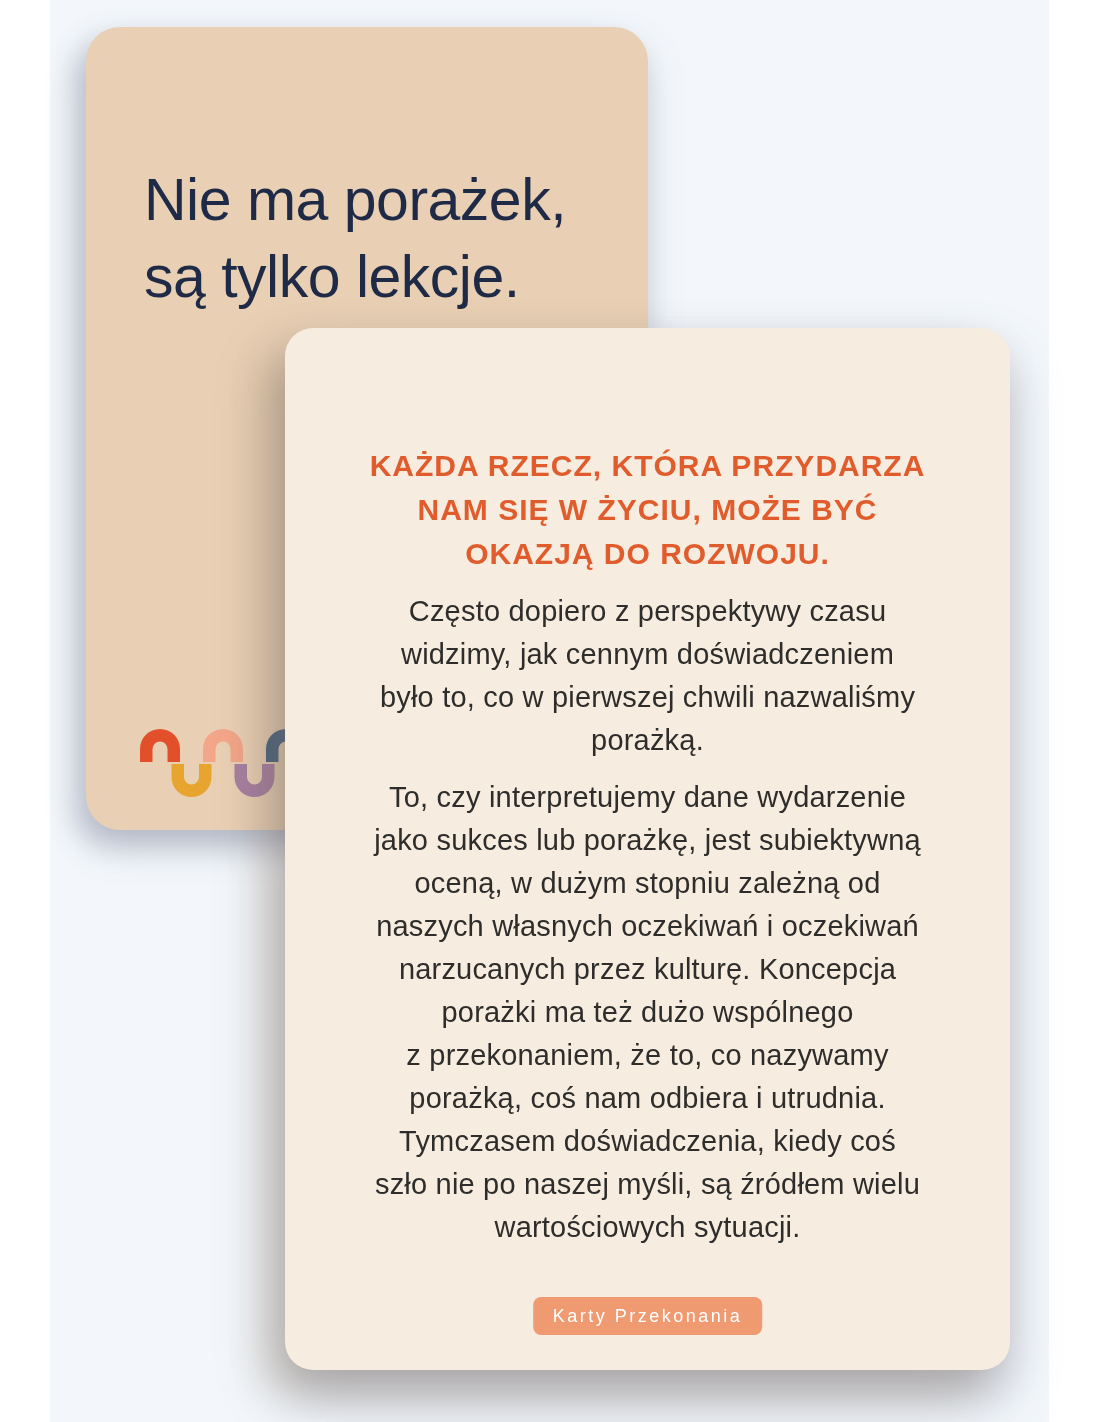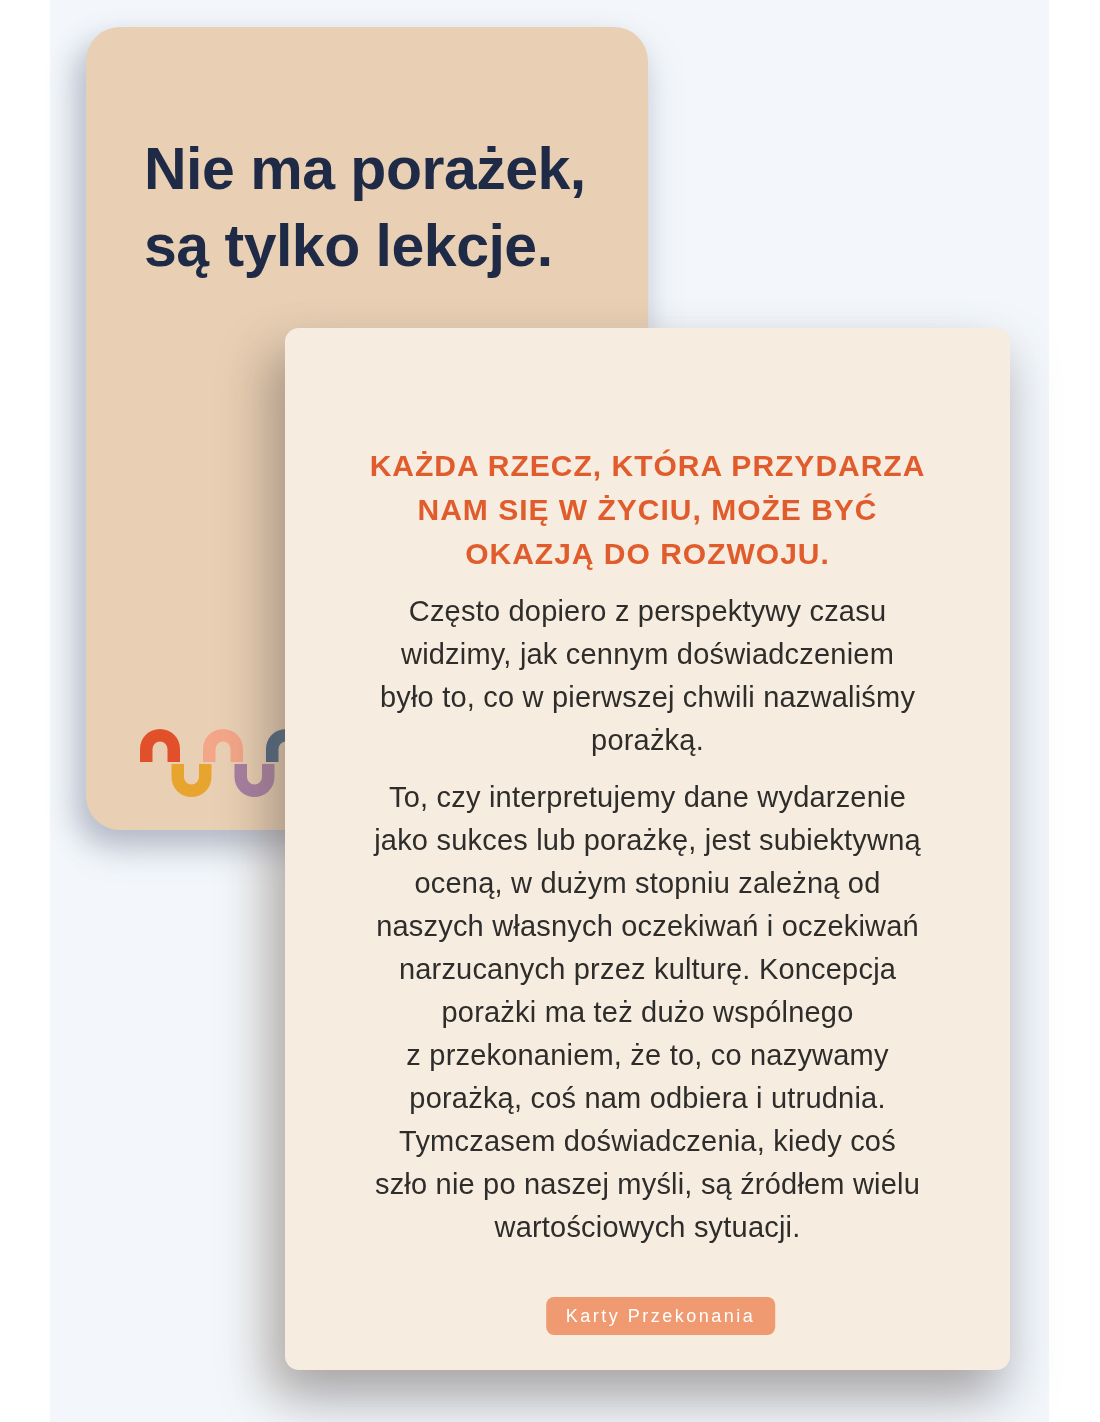--- a/index.html
+++ b/index.html
@@ -16,29 +16,29 @@
   }
   .card { position: absolute; box-sizing: border-box; }
   .back-card {
     left: 36px; top: 27px; width: 562px; height: 803px;
     border-radius: 34px;
     background: var(--back_card_bg, #e9d0b4);
     box-shadow: -12px 14px 28px rgba(110,118,142,.32), 0 18px 36px rgba(110,118,142,.25);
     z-index: 1;
   }
   .back-title {
-    position: absolute; left: 58px; top: 104px; margin: 0;
-    font-size: 59px; line-height: 77px; font-weight: 700; letter-spacing: -0.5px;
+    position: absolute; left: 58px; top: 135px; margin: 0;
+    font-size: 59px; line-height: 77px; font-weight: 400; letter-spacing: -0.5px;
     color: var(--title_color, #1f2b46);
     white-space: pre-line;
   }
   .logo { position: absolute; left: 54px; bottom: 33px; width: 166px; height: 68px; }
   .front-card {
     left: 235px; top: 328px; width: 725px; height: 1042px;
-    border-radius: 14px;
+    border-radius: 28px;
     background: var(--front_card_bg, #f6ecdf);
     box-shadow: -22px 24px 48px rgba(120,98,72,.33), 0 26px 50px rgba(108,116,140,.38);
     z-index: 2;
     padding: 116px 40px 0; text-align: center;
   }
   .heading {
     margin: 0;
     font-size: 30px; line-height: 44px; font-weight: 700; letter-spacing: 1px;
     color: var(--heading_color, #e15c2d);
     white-space: pre-line;
@@ -46,21 +46,21 @@
   .body-text {
     margin: 14px 0 0;
     font-size: 29px; line-height: 43px; font-weight: 400; letter-spacing: 0.2px;
     color: var(--body_color, #2e2d2b);
     white-space: pre-line;
   }
   .badge {
     position: absolute; bottom: 35px; left: 50%; transform: translateX(-50%);
     background: var(--badge_bg, #f09a72); color: var(--badge_text, #ffffff);
     font-size: 18px; line-height: 18px; font-weight: 400; letter-spacing: 2.5px;
-    padding: 10px 20px; border-radius: 8px; white-space: nowrap; margin-left: 13px;
+    padding: 10px 20px; border-radius: 8px; white-space: nowrap;
   }
 </style>
 </head>
 <body>
 
 <div class="panel">
 
   <div class="card back-card">
     <h1 class="back-title">Nie ma porażek,
 są tylko lekcje.</h1>

